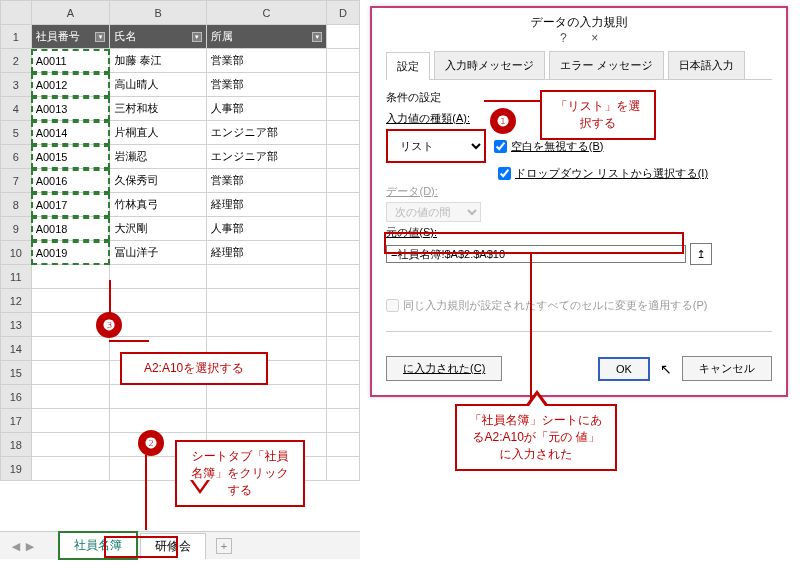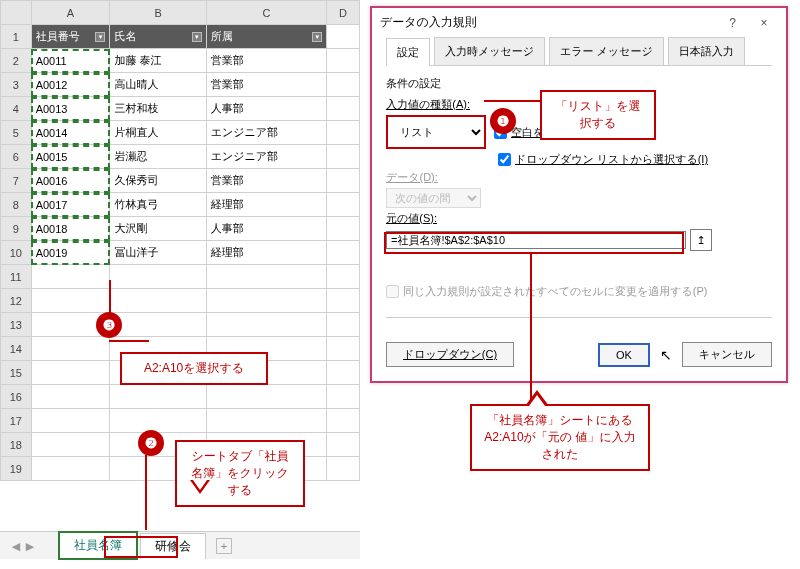--- a/index.html
+++ b/index.html
@@ -35,21 +35,21 @@
   
   .tabs { position:absolute; left:0; bottom:10px; width:360px; height:28px; border-top:1px solid #ccc; background:#f3f3f3; display:flex; align-items:center; padding-left:10px; gap:2px;}
   .tabs .navpad { display:flex; gap:2px; margin-right:20px;}
   .tabs .navpad span { width:12px; height:12px; color:#999; font-size:11px; text-align:center;}
   .tabs .tab { padding:4px 14px; background:#fff; border:1px solid #ccc; border-bottom:none; font-size:12px;}
   .tabs .tab.active { border:2px solid #2e7d32; color:#0f766e; }
   .tabs .add { margin-left:8px; width:16px; height:16px; border:1px solid #bbb; text-align:center; line-height:14px; color:#888;}
 
   
   .dialog { position:absolute; left:370px; top:6px; width:418px; border:2px solid #c43b7a; background:#fff; box-shadow:0 0 4px rgba(0,0,0,.2); }
-  .titlebar { display:flex; justify-content:space-between; align-items:center; padding:6px 8px; font-size:12px; }
+  .titlebar { display:flex; justify-content:space-between; align-items:center; padding:6px 8px; font-size:12px;flex-direction:column; }
   .titlebar .icons span { display:inline-block; width:28px; text-align:center; color:#555; }
   .dlg-tabs { display:flex; border-bottom:1px solid #ccc; margin:0 14px; }
   .dlg-tabs .t { padding:6px 10px; border:1px solid #ccc; border-bottom:none; margin-right:4px; background:#eee; font-size:11px;}
   .dlg-tabs .t.active { background:#fff; position:relative; top:1px; }
   .dlg-body { padding:10px 14px 14px; position:relative; }
   .section-title { font-size:11px; margin-bottom:6px; }
   .form-row { margin:3px 0; font-size:11px; display:flex; align-items:center; gap:8px; flex-wrap:wrap;}
   .label-col { display:inline-block; min-width:100px;}
   select, input[type=text] { font-size:11px; padding:2px 4px; border:1px solid #7a7a7a; background:#fff;}
   select:disabled, .disabled { color:#9b9b9b; background:#f3f3f3; border-color:#ccc;}
@@ -298,21 +298,21 @@
     </div>
 
     <div style="height:30px;"></div>
     <label class="cb" style="color:#9b9b9b;">
         <input type="checkbox" disabled="" style="">
         <span>同じ入力規則が設定されたすべてのセルに変更を適用する(P)</span>
       </label>
     <hr>
   </div>
   <div class="dlg-buttons">
-    <button><span class="u">ドロップダウン(C)</span></button>
+    <button><span class="u">に入力された(C)</span></button>
     <div class="right">
       <button class="ok">OK</button>
       <span class="cursor-icon">↖</span>
       <button>キャンセル</button>
     </div>
   </div>
 </div>
 
 <div class="badge" style="left:490px; top:108px;">❶</div>
 <div class="connector" style="left:484px; top:100px; width:58px; height:2px;"></div>
@@ -323,15 +323,15 @@
 <div class="connector" style="left:109px; top:340px; width:40px; height:2px;"></div>
 <div class="callout" style="left:120px; top:352px; width:148px;">A2:A10を選択する</div>
 
 <div class="badge" style="left:138px; top:430px;">❷</div>
 <div class="callout" style="left:175px; top:440px; width:130px;">シートタブ「社員名簿」をクリックする</div>
 <div class="tri-down" style="left:190px; top:480px;"></div>
 <div class="connector" style="left:145px; top:455px; width:2px; height:75px;"></div>
 <div class="redbox" style="left:104px; top:536px; width:74px; height:22px;"></div>
 
 <div class="connector" style="left:530px; top:254px; width:2px; height:150px;"></div>
-<div class="callout" style="left:455px; top:404px; width:180px;margin-left:15px;">「社員名簿」シートにあるA2:A10が「元の 値」に入力された</div>
+<div class="callout" style="left:455px; top:404px; width:162px;">「社員名簿」シートにあるA2:A10が「元の 値」に入力された</div>
 <div class="tri-up" style="left:525px; top:390px;"></div>
 <div class="redbox" style="left:384px; top:232px; width:300px; height:22px;"></div>
 
 </body></html>

